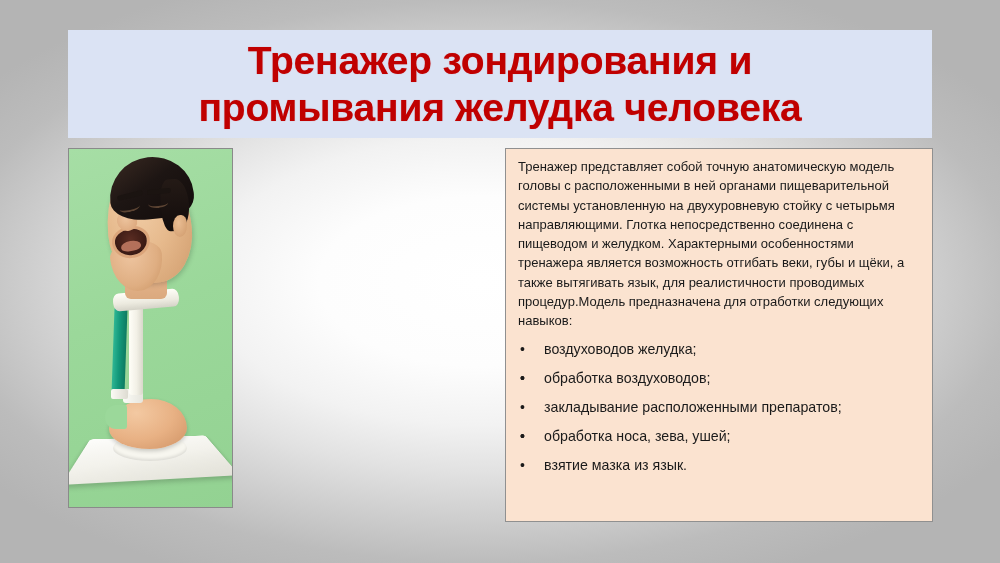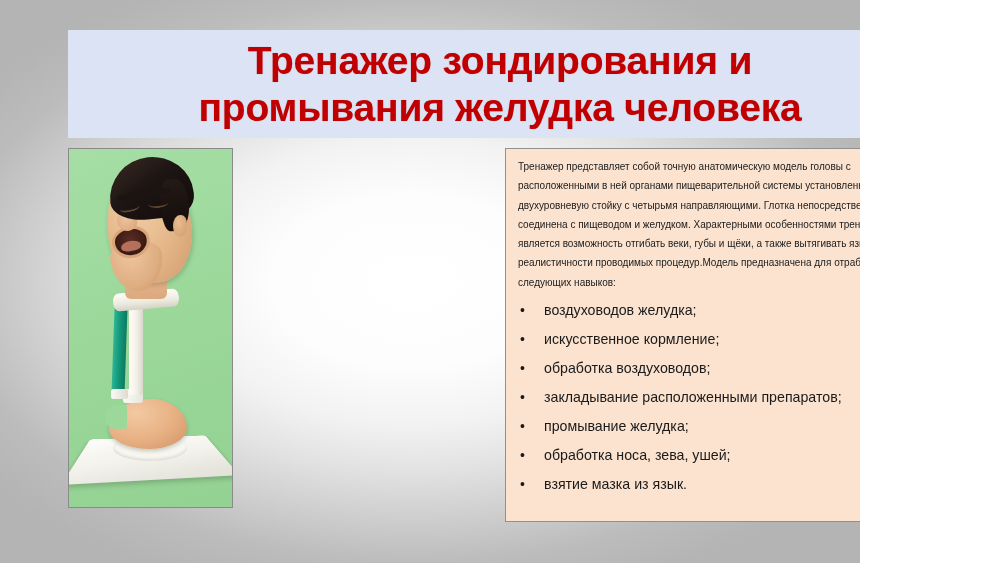--- a/index.html
+++ b/index.html
@@ -8,21 +8,21 @@
   }
   body {
     width: 1000px;
     height: 563px;
     overflow: hidden;
     font-family: "Liberation Sans", sans-serif;
   }
 
   #slide {
     position: relative;
-    width: 860px;
+    width: 1000px;
     height: 563px;
     background: #bdbdbd;
     background-image:
       radial-gradient(ellipse 62% 58% at 48% 50%,
         #ffffff 0%,
         #fdfdfd 26%,
         #f2f2f2 44%,
         #e2e2e2 58%,
         #cfcfcf 72%,
         #bcbcbc 86%,
@@ -246,21 +246,21 @@
     width: 428px;
     height: 374px;
     background: #fbe3d0;
     border: 1px solid #909090;
     box-sizing: border-box;
     padding: 8px 12px 8px 12px;
   }
   #intro-paragraph {
     color: #1a1a1a;
     font-family: "Liberation Sans", sans-serif;
-    font-size: 10px;
+    font-size: 13px;
     line-height: 19.3px;
     text-align: left;
     margin: 0 0 10px 0;
     white-space: pre-line;
   }
   #skills-list {
     list-style: none;
     margin: 0;
     padding: 0;
   }
@@ -321,33 +321,31 @@
 
   <div id="text-box">
     <p id="intro-paragraph">Тренажер представляет собой точную анатомическую модель головы с расположенными в ней органами пищеварительной системы установленную на двухуровневую стойку с четырьмя направляющими. Глотка непосредственно соединена с пищеводом и желудком. Характерными особенностями тренажера является возможность отгибать веки, губы и щёки, а также вытягивать язык, для реалистичности проводимых процедур.Модель предназначена для отработки следующих навыков:</p>
     <ul id="skills-list">
       <li>
         <span class="bullet-dot">•</span>
         <span>воздуховодов желудка;</span>
       </li>
       <li>
         <span class="bullet-dot">•</span>
-        <span>искусственное кормление;</span>
       </li>
       <li>
         <span class="bullet-dot">•</span>
         <span>обработка воздуховодов;</span>
       </li>
       <li>
         <span class="bullet-dot">•</span>
         <span>закладывание расположенными препаратов;</span>
       </li>
       <li>
         <span class="bullet-dot">•</span>
-        <span>промывание желудка;</span>
       </li>
       <li>
         <span class="bullet-dot">•</span>
         <span>обработка носа, зева, ушей;</span>
       </li>
       <li>
         <span class="bullet-dot">•</span>
         <span>взятие мазка из язык.</span>
       </li>
     </ul>

